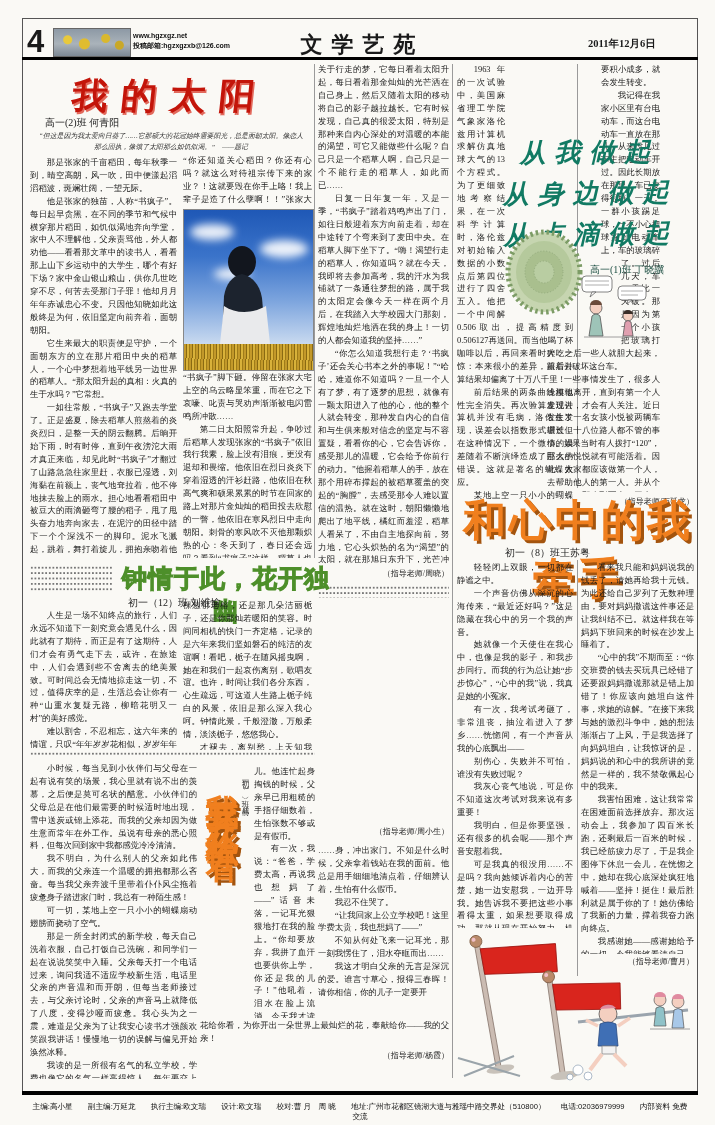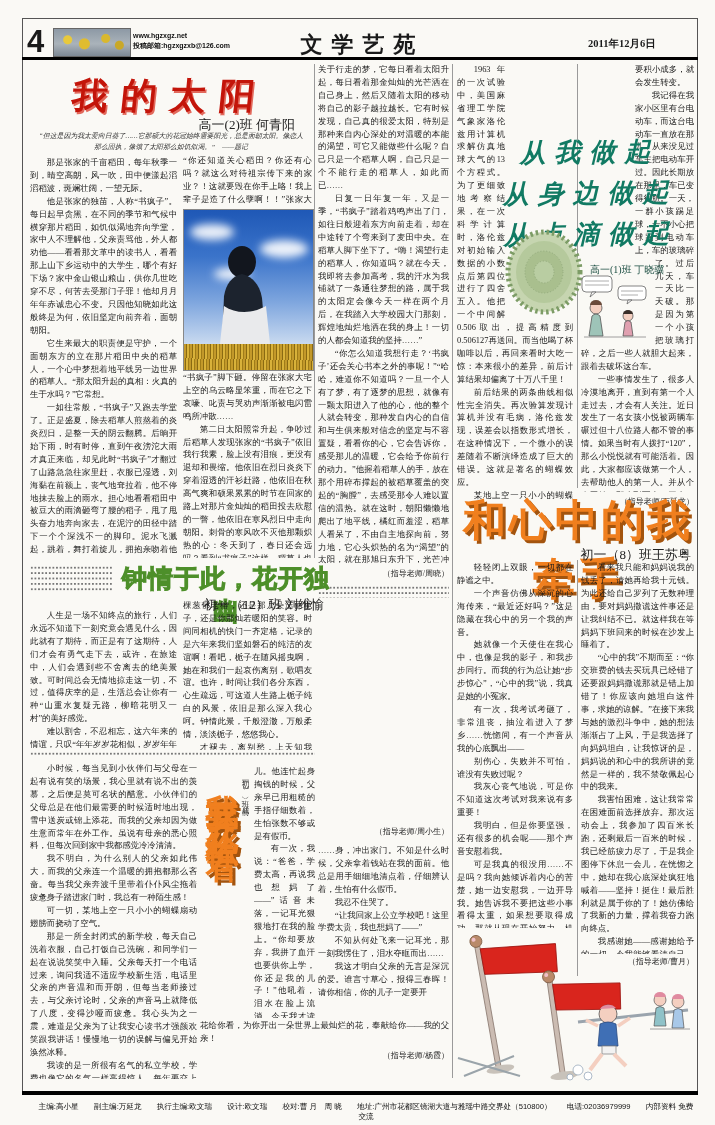--- a/index.html
+++ b/index.html
@@ -24,21 +24,21 @@
   
   .col{position:absolute;font-size:8.4px;line-height:12.9px;text-align:justify;overflow:hidden;color:#191919;}
   .col p{margin:0;text-indent:2em;}
   .nf p:first-child{text-indent:0;}
   .credit{position:absolute;font-size:8px;text-align:right;color:#222;}
   .vr{position:absolute;width:1px;background:#9a9a9a;}
   .dots{position:absolute;background-image:radial-gradient(#777 0.7px, transparent 0.9px);background-size:3.6px 5.4px;}
   
   .t-sun{position:absolute;text-align:center;font-weight:bold;font-size:36px;color:#c3150a;
          letter-spacing:13px;transform:skewX(-6deg);text-shadow:1.5px 1.5px 0 #e2695c;}
-  .t-sun-author,.small-author{position:absolute;font-size:13px;text-align:right;color:#222;}
+  .t-sun-author,.small-author{position:absolute;font-size:10px;text-align:left;color:#222;}
   .epigraph{position:absolute;font-size:6.9px;line-height:1.55;color:#333;font-style:italic;text-align:center;}
   .t-devotion{position:absolute;font-weight:900;font-size:25px;color:#7cc24d;letter-spacing:1px;
               -webkit-text-stroke:1px #4d8f2a;text-align:center;font-family:"Liberation Sans",sans-serif;}
   .t-hand{position:absolute;font-weight:900;font-size:43px;color:#f07f1e;letter-spacing:3px;text-align:center;
           font-family:"Liberation Sans",sans-serif;text-shadow:3px 3px 0 #a3540e;}
   .t-bloom{position:absolute;writing-mode:vertical-rl;font-weight:900;font-size:33px;color:#f07f1e;
            letter-spacing:9px;font-family:"Liberation Sans",sans-serif;text-shadow:3px 3px 0 #a3540e;}
   .v-author{position:absolute;writing-mode:vertical-rl;font-size:7.6px;color:#333;letter-spacing:2px;}
   .callig{position:absolute;color:#117a63;font-weight:bold;font-style:italic;text-align:center;
           font-size:26px;line-height:41px;letter-spacing:9px;transform:rotate(-1deg);}
@@ -120,21 +120,21 @@
   <div class="dots" style="left:318px;top:585px;width:131px;height:13px;"></div>
 
   <div class="col" style="left:457px;top:64px;width:116px;height:438px;">
     <div class="spR"></div>
     <div>
         <p>1963年的一次试验中，美国麻省理工学院气象家洛伦兹用计算机求解仿真地球大气的13个方程式。为了更细致地考察结果，在一次科学计算时，洛伦兹对初始输入数据的小数点后第四位进行了四舍五入。他把一个中间解0.506取出，提高精度到0.506127再送回。而当他喝了杯咖啡以后，再回来看时大吃一惊：本来很小的差异，前后计算结果却偏离了十万八千里！</p>
         <p>前后结果的两条曲线相似性完全消失。再次验算发现计算机并没有毛病，洛伦兹发现，误差会以指数形式增长，在这种情况下，一个微小的误差随着不断演绎造成了巨大的错误。这就是著名的蝴蝶效应。</p>
         <p>某地上空一只小小的蝴蝶扇动翅膀而挠动了空气，长时间后可能导致遥远的彼地发生一场暴风雨。蝴蝶好比是人类，我们的行动有可能会一场暴风雨或是一个明媚的艳阳日。现在生活中有太多太多的“蝴蝶效应”了。比如说买房子，开始的房价都很低，但由于人们的需求，陆陆续续全部都买房子，导致房价年年攀升。比如说追星，再比如说追求名牌……这也告诉了我们，只</p>
       </div>
   </div>
-  <div class="col nf" style="left:581px;top:64px;width:113px;height:428px;">
+  <div class="col nf" style="left:547px;top:64px;width:113px;height:428px;">
     <div class="spL1"></div>
     <div class="spL2"></div>
     <div>
         <p>要积小成多，就会发生转变。</p>
         <p>我记得在我家小区里有台电动车，而这台电动车一直放在那儿，从来没见过车主把电动车开过。因此长期放在那里，车已变得很脏。一天，一群小孩踢足球，一不小心把球踢到电动车上，车的玻璃碎了。过后几天，车一天比一天破。那是因为第一个小孩把玻璃打碎，之后一些人就胆大起来，跟着去破坏这台车。</p>
         <p>一些事情发生了，很多人冷漠地离开，直到有第一个人走过去，才会有人关注。近日发生了一名女孩小悦被两辆车碾过但十八位路人都不管的事情。如果当时有人拨打“120”，那么小悦悦就有可能活着。因此，大家都应该做第一个人，去帮助他人的第一人。并从个人开始，那么到两个、三个、一群、一个国家，甚至整个世界都会改变。</p>
       </div>
   </div>
   <div class="credit" style="left:581px;top:496px;width:113px;">（指导老师/万延龙）</div>
 
@@ -261,15 +261,15 @@
       <p>“让我回家上公立学校吧！这里学费太贵，我也想妈了——”</p>
       <p>不知从何处飞来一记耳光，那一刻我愣住了，泪水夺眶而出……</p>
       <p>我这才明白父亲的无言是深沉的爱。谁言寸草心，报得三春晖！请你相信，你的儿子一定要开</p>
     </div>
   <div class="col nf" style="left:200px;top:1020px;width:249px;height:42px;">
     <p style="text-indent:0;">花给你看，为你开出一朵世界上最灿烂的花，奉献给你——我的父亲！</p>
   </div>
   <div class="credit" style="left:318px;top:1050px;width:131px;">（指导老师/杨霞）</div>
 
   <div class="hrule" style="left:22px;top:1091px;width:676px;height:4px;"></div>
-  <div class="footer-text" style="left:36px;top:1102px;width:660px;">主编:高小星　　副主编:万延龙　　执行主编:欧文瑞　　设计:欧文瑞　　校对:曹 月　周 晓　　地址:广州市花都区镜湖大道与雅瑶中路交界处（510800）　　电话:02036979999　　内部资料 免费交流</div>
+  <div class="footer-text" style="left:30px;top:1102px;width:660px;">主编:高小星　　副主编:万延龙　　执行主编:欧文瑞　　设计:欧文瑞　　校对:曹 月　周 晓　　地址:广州市花都区镜湖大道与雅瑶中路交界处（510800）　　电话:02036979999　　内部资料 免费交流</div>
 
 </div>
 
 </body></html>

